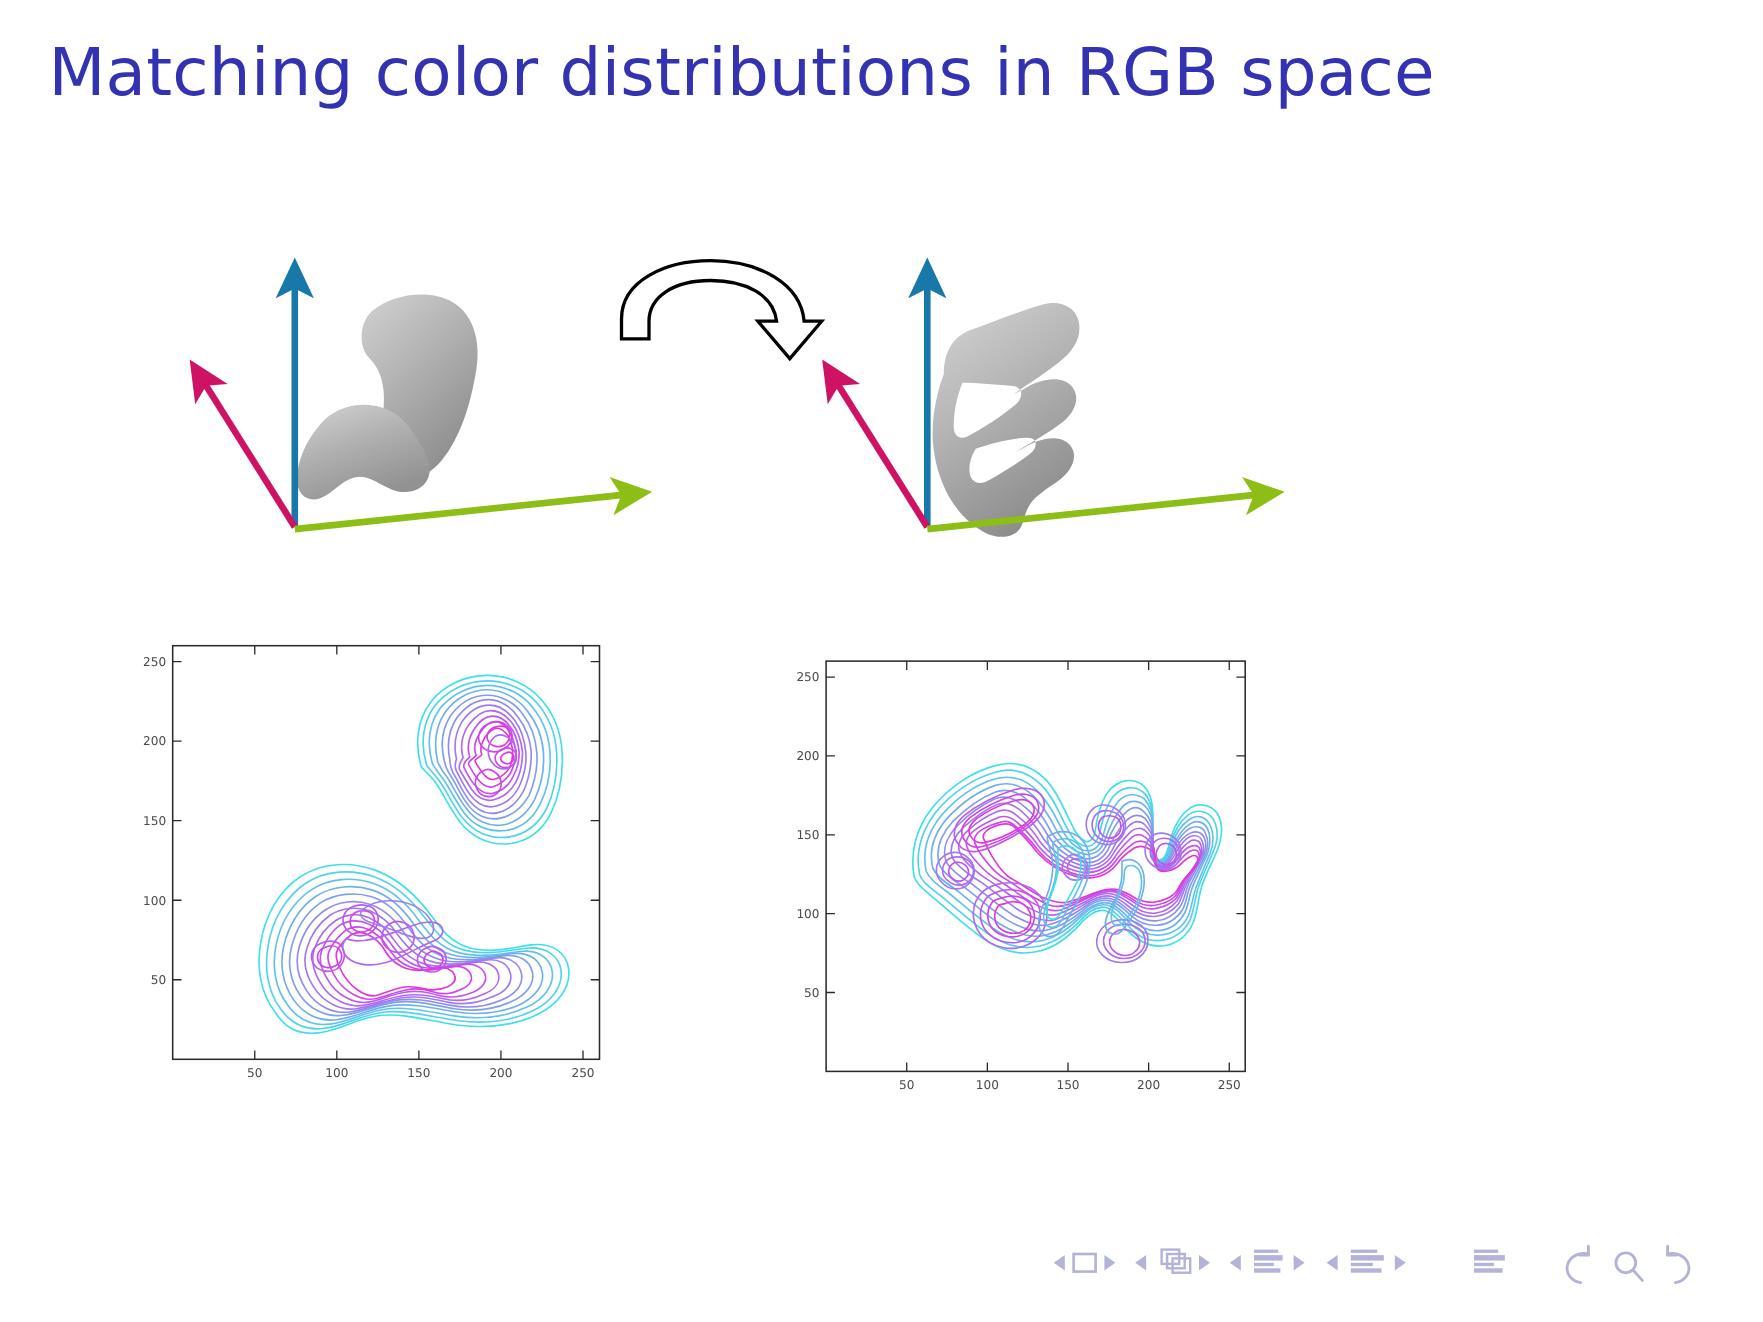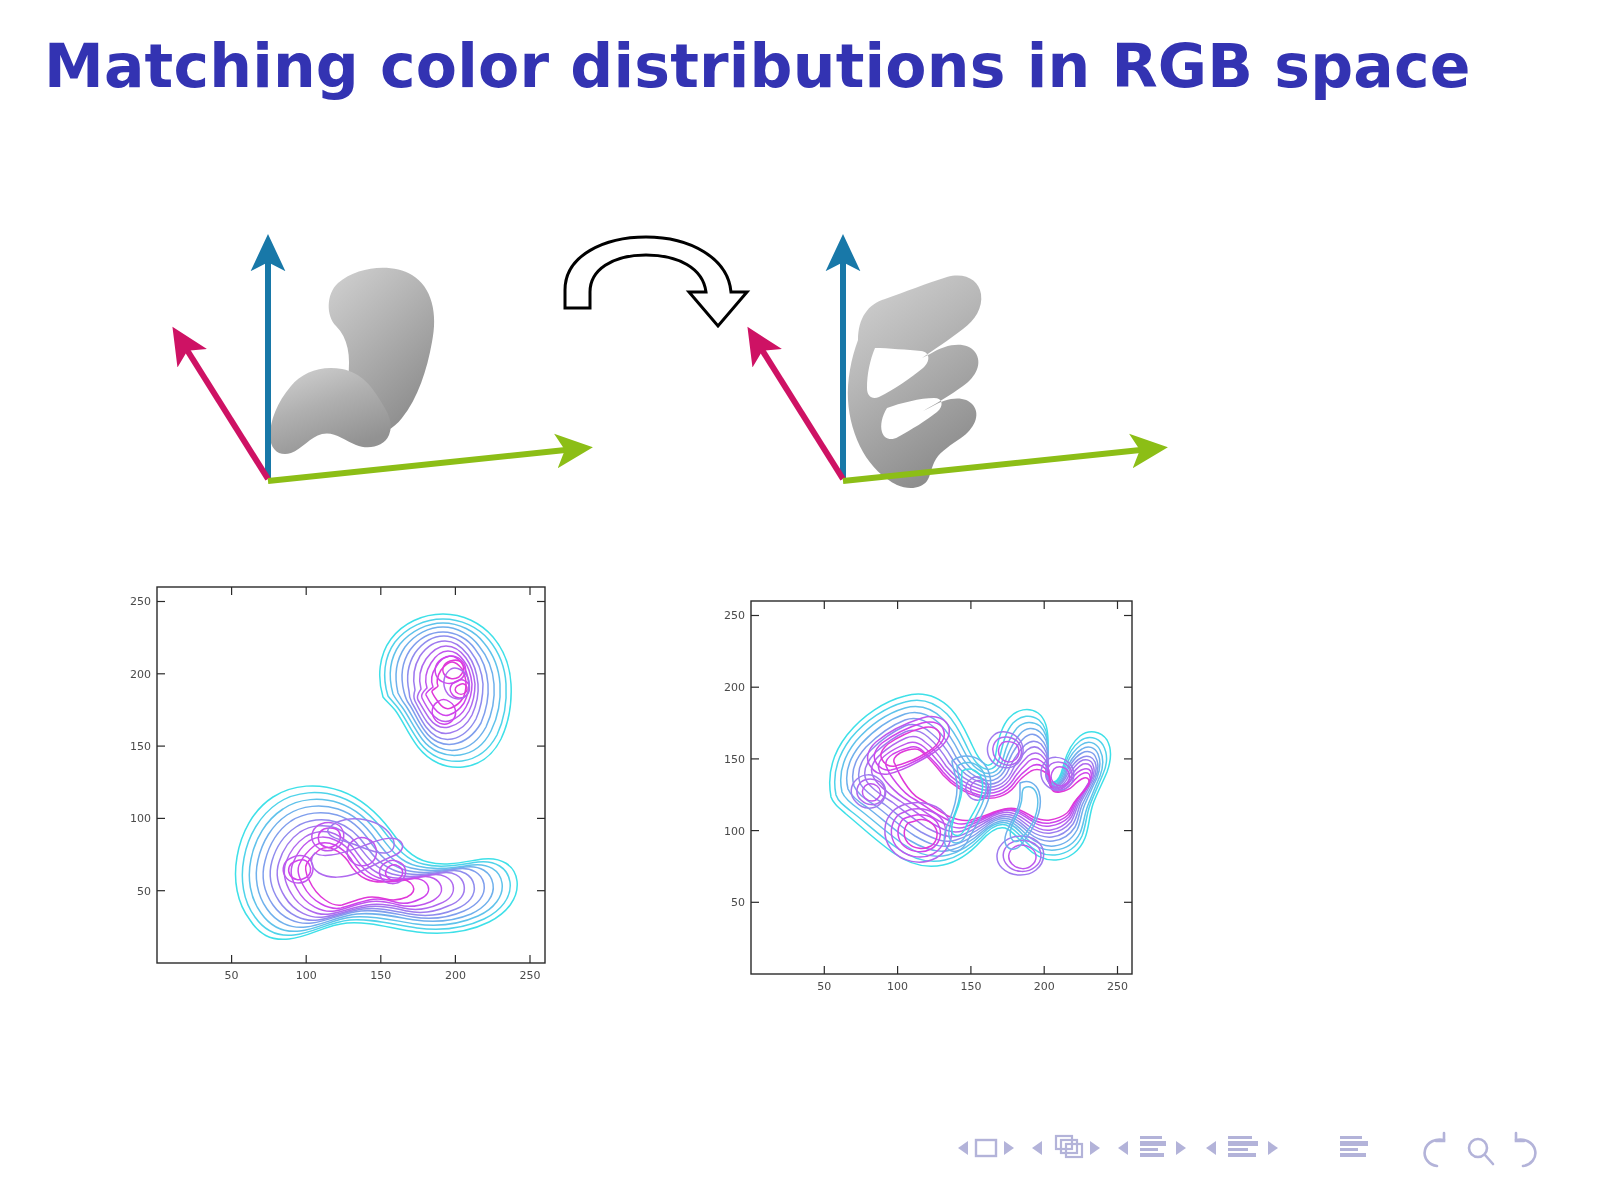--- a/index.html
+++ b/index.html
@@ -20,21 +20,21 @@
     width: 1603px;
     height: 1202px;
     background: #ffffff;
   }
   .title {
     position: absolute;
     left: 44px;
     top: 36px;
     font-family: "DejaVu Sans", sans-serif;
     font-size: 60px;
-    font-weight: 700;
+    font-weight: 400;
     color: #3333b2;
     letter-spacing: 0.2px;
     white-space: nowrap;
     line-height: 1.0;
   }
   .diagram-row {
     position: absolute;
     left: 0;
     top: 220px;
     width: 1603px;

